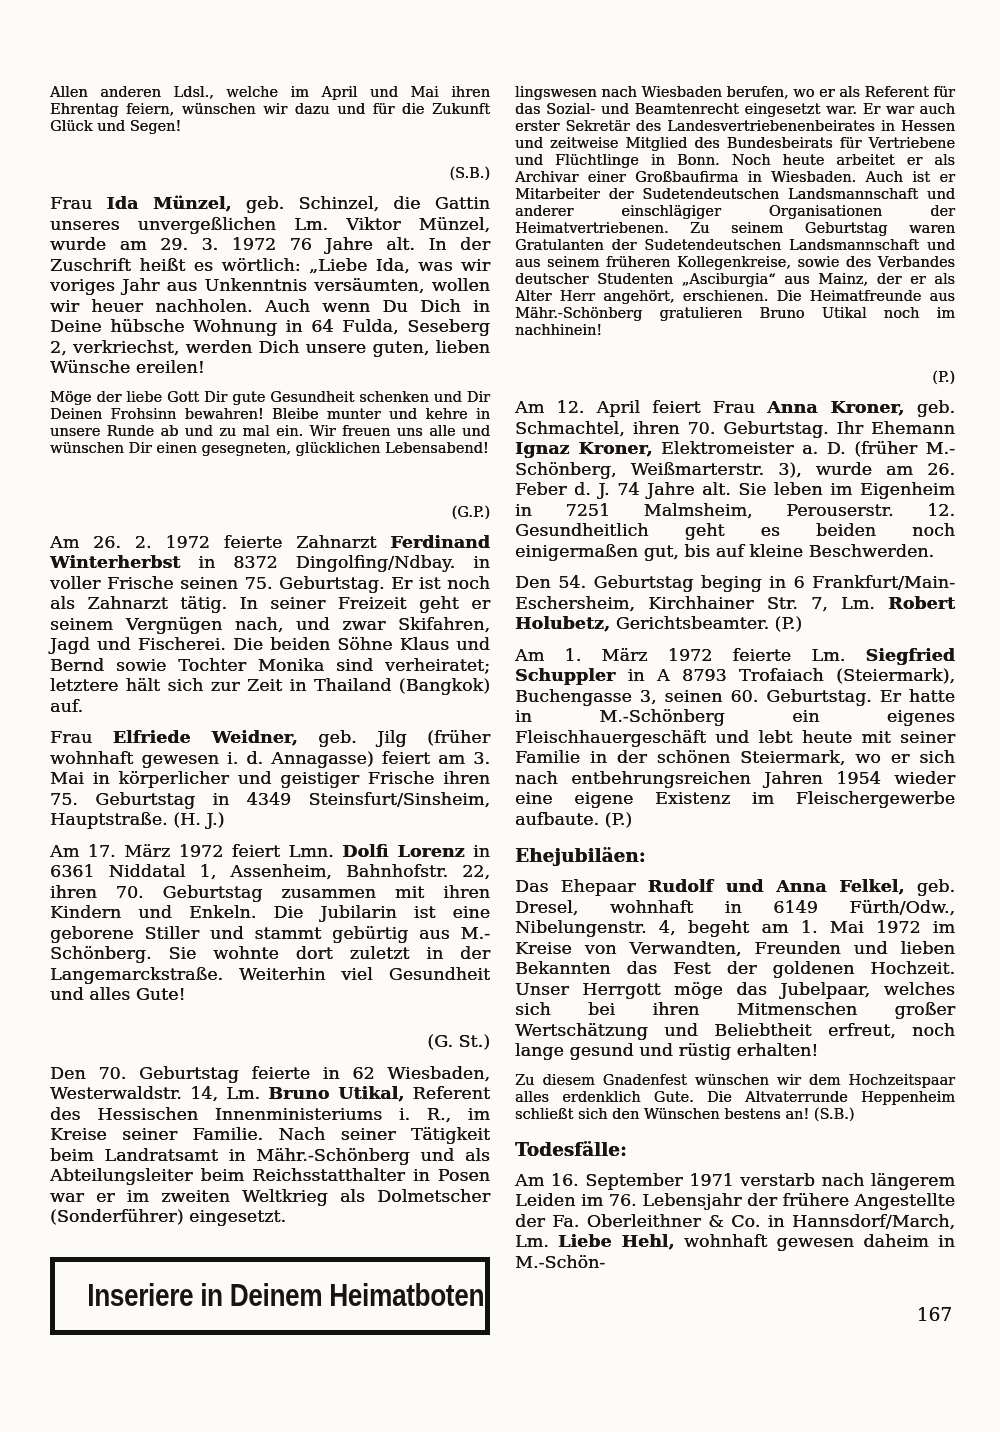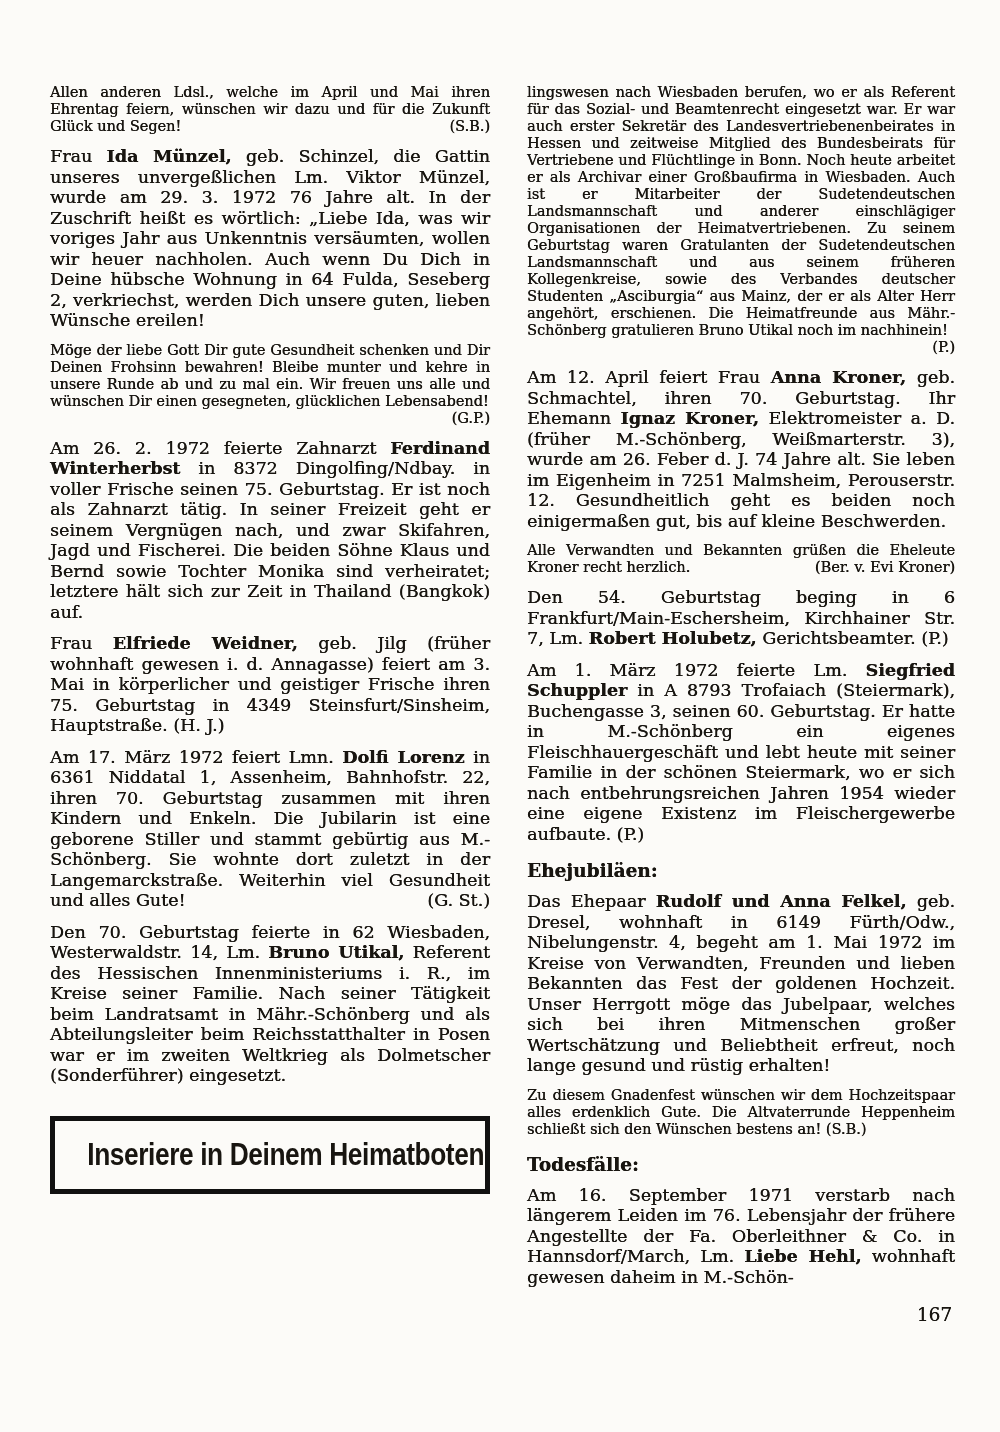--- a/index.html
+++ b/index.html
@@ -12,39 +12,39 @@
     background: var(--paper);
     color: var(--ink);
     font-family: "DejaVu Serif", serif;
     overflow: hidden;
   }
   .columns {
     position: absolute;
     top: 84px; left: 50px;
     width: 905px;
     display: flex;
-    gap: 37px;
+    gap: 25px;
   }
   .column { width: 440px; }
   .block {
     display: flow-root;
     margin: 0 0 11px 0;
     text-align: justify;
     text-shadow: 0.3px 0 0 currentColor;
   }
   .body  { font-size: 17.5px; line-height: 20.5px; }
   .small { font-size: 14.5px; line-height: 17px; }
   .heading {
     font-size: 18.5px; line-height: 22px;
     font-weight: bold;
     text-align: left;
     margin: 16px 0 9px 0;
   }
   .bold { font-weight: bold; }
-  .attribution { float: right; }
+  .attribution { float: right; margin-top: 47px; }
   .ad-box {
     margin-top: 30px;
     border: 5px solid #111;
     height: 78px;
     display: flex;
     align-items: center;
     justify-content: center;
     overflow: hidden;
     background: var(--paper);
   }
@@ -79,21 +79,20 @@
         <p class="block body"><span>Frau </span><span class="bold">Elfriede Weidner,</span><span> geb. Jilg (früher wohnhaft gewesen i. d. Annagasse) feiert am 3. Mai in körperlicher und geistiger Frische ihren 75. Geburtstag in 4349 Steinsfurt/Sinsheim, Hauptstraße. (H. J.)</span></p>
         <p class="block body"><span>Am 17. März 1972 feiert Lmn. </span><span class="bold">Dolfi Lorenz</span><span> in 6361 Niddatal 1, Assenheim, Bahnhofstr. 22, ihren 70. Geburtstag zusammen mit ihren Kindern und Enkeln. Die Jubilarin ist eine geborene Stiller und stammt gebürtig aus M.-Schönberg. Sie wohnte dort zuletzt in der Langemarckstraße. Weiterhin viel Gesundheit und alles Gute!</span><span class="attribution">(G. St.)</span></p>
         <p class="block body"><span>Den 70. Geburtstag feierte in 62 Wiesbaden, Westerwaldstr. 14, Lm. </span><span class="bold">Bruno Utikal,</span><span> Referent des Hessischen Innenministeriums i. R., im Kreise seiner Familie. Nach seiner Tätigkeit beim Landratsamt in Mähr.-Schönberg und als Abteilungsleiter beim Reichsstatthalter in Posen war er im zweiten Weltkrieg als Dolmetscher (Sonderführer) eingesetzt.</span></p>
         <div class="ad-box">
           <div class="ad-box-text">Inseriere in Deinem Heimatboten!</div>
         </div>
       </div>
     <div class="column">
         <p class="block small"><span>lingswesen nach Wiesbaden berufen, wo er als Referent für das Sozial- und Beamtenrecht eingesetzt war. Er war auch erster Sekretär des Landesvertriebenenbeirates in Hessen und zeitweise Mitglied des Bundesbeirats für Vertriebene und Flüchtlinge in Bonn. Noch heute arbeitet er als Archivar einer Großbaufirma in Wiesbaden. Auch ist er Mitarbeiter der Sudetendeutschen Landsmannschaft und anderer einschlägiger Organisationen der Heimatvertriebenen. Zu seinem Geburtstag waren Gratulanten der Sudetendeutschen Landsmannschaft und aus seinem früheren Kollegenkreise, sowie des Verbandes deutscher Studenten „Asciburgia“ aus Mainz, der er als Alter Herr angehört, erschienen. Die Heimatfreunde aus Mähr.-Schönberg gratulieren Bruno Utikal noch im nachhinein!</span><span class="attribution">(P.)</span></p>
         <p class="block body"><span>Am 12. April feiert Frau </span><span class="bold">Anna Kroner,</span><span> geb. Schmachtel, ihren 70. Geburtstag. Ihr Ehemann </span><span class="bold">Ignaz Kroner,</span><span> Elektromeister a. D. (früher M.-Schönberg, Weißmarterstr. 3), wurde am 26. Feber d. J. 74 Jahre alt. Sie leben im Eigenheim in 7251 Malmsheim, Perouserstr. 12. Gesundheitlich geht es beiden noch einigermaßen gut, bis auf kleine Beschwerden.</span></p>
-        <p class="block small"><span>Alle Verwandten und Bekannten grüßen die Eheleute Kroner recht herzlich.</span><span class="attribution">(Ber. v. Evi Kroner)</span></p>
         <p class="block body"><span>Den 54. Geburtstag beging in 6 Frankfurt/Main-Eschersheim, Kirchhainer Str. 7, Lm. </span><span class="bold">Robert Holubetz,</span><span> Gerichtsbeamter. (P.)</span></p>
         <p class="block body"><span>Am 1. März 1972 feierte Lm. </span><span class="bold">Siegfried Schuppler</span><span> in A 8793 Trofaiach (Steiermark), Buchengasse 3, seinen 60. Geburtstag. Er hatte in M.-Schönberg ein eigenes Fleischhauergeschäft und lebt heute mit seiner Familie in der schönen Steiermark, wo er sich nach entbehrungsreichen Jahren 1954 wieder eine eigene Existenz im Fleischergewerbe aufbaute. (P.)</span></p>
         <p class="block heading"><span class="bold">Ehejubiläen:</span></p>
         <p class="block body"><span>Das Ehepaar </span><span class="bold">Rudolf und Anna Felkel,</span><span> geb. Dresel, wohnhaft in 6149 Fürth/Odw., Nibelungenstr. 4, begeht am 1. Mai 1972 im Kreise von Verwandten, Freunden und lieben Bekannten das Fest der goldenen Hochzeit. Unser Herrgott möge das Jubelpaar, welches sich bei ihren Mitmenschen großer Wertschätzung und Beliebtheit erfreut, noch lange gesund und rüstig erhalten!</span></p>
         <p class="block small"><span>Zu diesem Gnadenfest wünschen wir dem Hochzeitspaar alles erdenklich Gute. Die Altvaterrunde Heppenheim schließt sich den Wünschen bestens an! (S.B.)</span></p>
         <p class="block heading"><span class="bold">Todesfälle:</span></p>
         <p class="block body"><span>Am 16. September 1971 verstarb nach längerem Leiden im 76. Lebensjahr der frühere Angestellte der Fa. Oberleithner &amp; Co. in Hannsdorf/March, Lm. </span><span class="bold">Liebe Hehl,</span><span> wohnhaft gewesen daheim in M.-Schön-</span></p>
       </div>
   </div>
   <div class="page-number">167</div>

